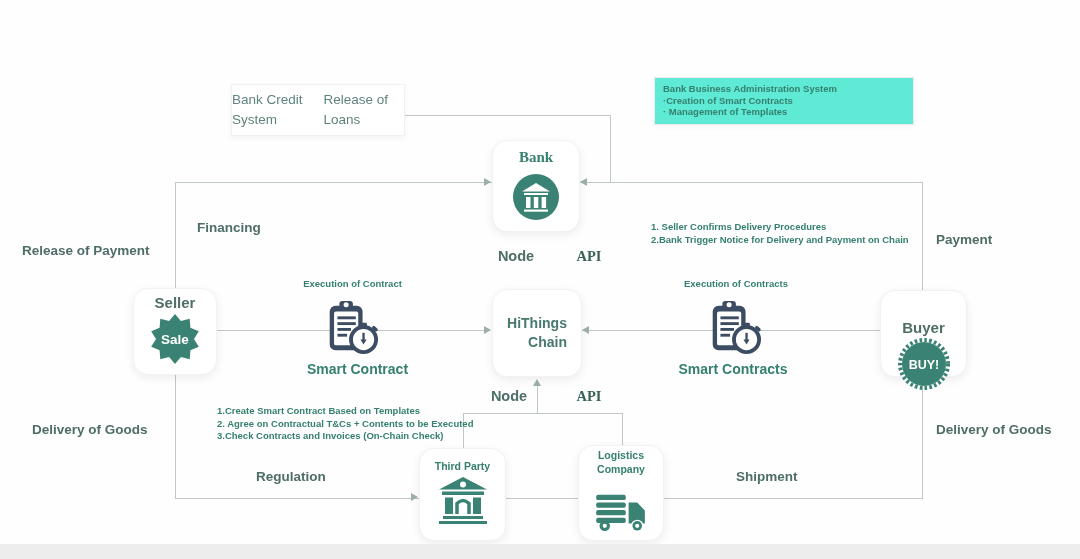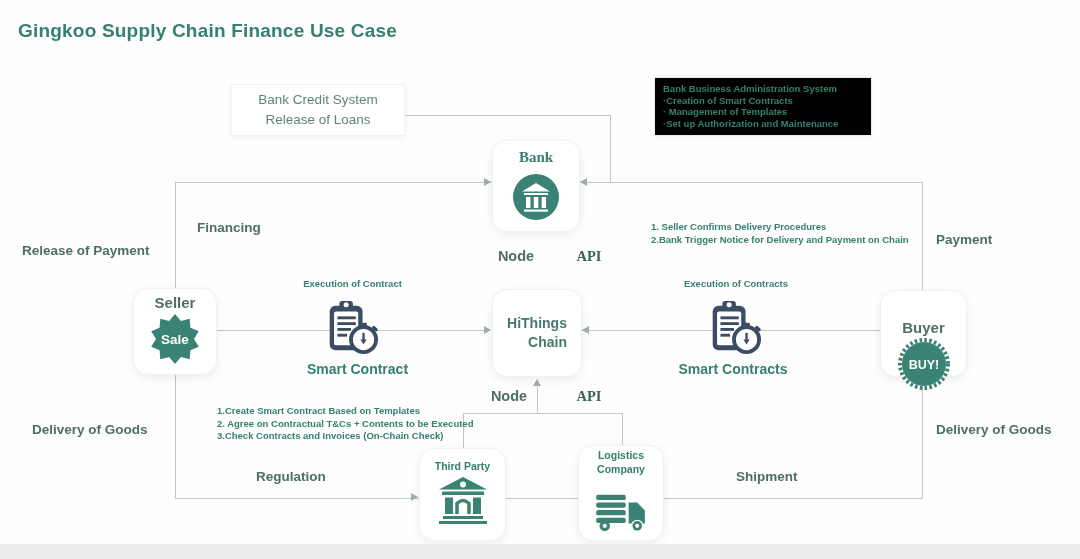--- a/index.html
+++ b/index.html
@@ -5,23 +5,23 @@
   html,body{margin:0;padding:0;background:#fff;}
   .canvas{position:relative;width:1080px;height:559px;background:#fefefe;overflow:hidden;
           font-family:"Liberation Sans",sans-serif;}
   .abs{position:absolute;}
 
   .title{left:18px;top:20px;font-size:19px;font-weight:bold;color:#35806F;letter-spacing:.2px;}
 
   
   .credit-box{left:231px;top:84px;width:172px;height:50px;background:#fff;
     border:1px solid #f1f1f1;box-shadow:0 2px 6px rgba(0,0,0,.05);
-    display:flex;flex-direction:column;align-items:center;justify-content:center;
+    display:flex;flex-direction:row;align-items:center;justify-content:center;
     font-size:13.5px;color:#5E837C;line-height:1.45;}
-  .admin-box{left:654px;top:77px;width:218px;background:#000000;border:1px solid #ededed;
+  .admin-box{left:654px;top:77px;width:260px;background:#5eead4;border:1px solid #ededed;
     box-shadow:0 2px 6px rgba(0,0,0,.04);padding:5px 2px 6px 8px;box-sizing:border-box;
     font-size:9.5px;font-weight:bold;color:#35806F;line-height:11.5px;}
 
   
   .hline,.vline{background:#BFC8C5;}
   .main-rect{left:175px;top:182px;width:746px;height:315px;border:1px solid #BFC8C5;}
 
   
   .arr{width:0;height:0;}
   .arr-right{border-top:4px solid transparent;border-bottom:4px solid transparent;border-left:7px solid #9FB0AB;}
@@ -60,21 +60,20 @@
   .caption{font-size:9.5px;font-weight:bold;color:#35806F;text-align:center;white-space:nowrap;}
   .smart{font-size:14px;font-weight:bold;color:#35806F;text-align:center;white-space:nowrap;}
 
   .bottom-strip{left:0;top:544px;width:1080px;height:15px;background:#ECEDEC;}
 </style>
 </head>
 <body>
 
 <div class="canvas">
 
-  <div class="abs title">Gingkoo Supply Chain Finance Use Case</div>
 
   <div class="abs main-rect"></div>
   <div class="abs hline" style="left:403px;top:115px;width:208px;height:1px;"></div>
   <div class="abs vline" style="left:610px;top:115px;width:1px;height:68px;"></div>
   <div class="abs hline" style="left:217px;top:330px;width:273px;height:1px;"></div>
   <div class="abs hline" style="left:582px;top:330px;width:298px;height:1px;"></div>
   <div class="abs vline" style="left:537px;top:381px;width:1px;height:32px;"></div>
   <div class="abs hline" style="left:463px;top:413px;width:160px;height:1px;"></div>
   <div class="abs vline" style="left:463px;top:413px;width:1px;height:36px;"></div>
   <div class="abs vline" style="left:622px;top:413px;width:1px;height:33px;"></div>
@@ -88,21 +87,20 @@
 
   <div class="abs credit-box">
     <span>Bank Credit System</span>
     <span>Release of Loans</span>
   </div>
 
   <div class="abs admin-box">
     <div>Bank Business Administration System</div>
     <div>·Creation of Smart Contracts</div>
     <div>· Management of Templates</div>
-    <div>·Set up Authorization and Maintenance</div>
   </div>
 
   <div class="abs card bank-card">
     <span class="card-label serif">Bank</span>
     <span>
       <svg width="46" height="46" viewBox="0 0 46 46">
         <circle cx="23" cy="23" r="23" fill="#3A8274"></circle>
         <g fill="#fff">
           <polygon points="23,9 37,17.5 9,17.5"></polygon>
           <rect x="11" y="19" width="24" height="2"></rect>

